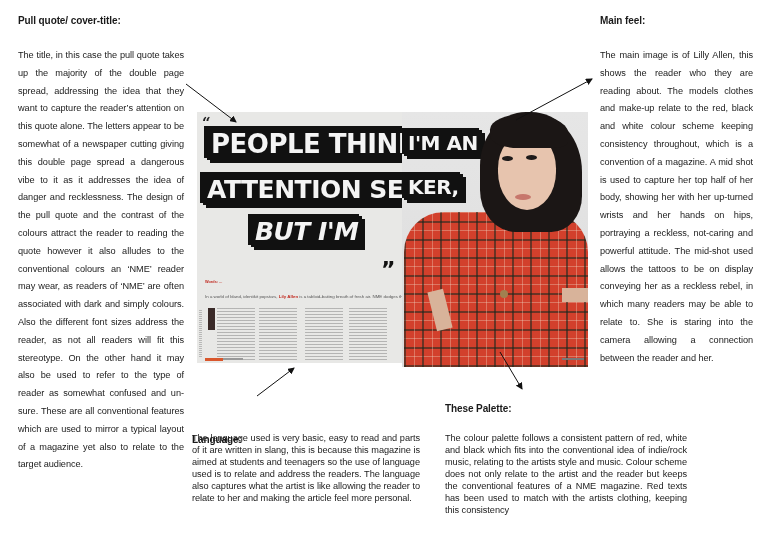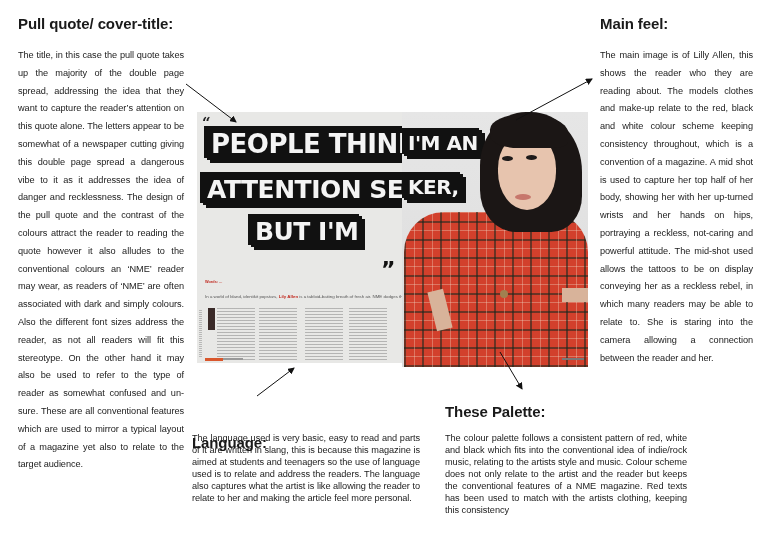--- a/index.html
+++ b/index.html
@@ -1,21 +1,21 @@
 <!DOCTYPE html>
 <html><head>
 <meta charset="utf-8">
 <style>
   html, body { margin:0; padding:0; }
   body {
     width:768px; height:543px; background:#ffffff; position:relative; overflow:hidden;
     font-family:"Liberation Sans", "DejaVu Sans", sans-serif; color:#1a1a1a;
   }
   .heading {
-    position:absolute; font-weight:bold; font-size:15px; letter-spacing:-0.1px;
+    position:absolute; font-weight:bold; font-size:10px; letter-spacing:-0.1px;
   }
   .para {
     position:absolute; font-size:9.2px; line-height:17.8px; text-align:justify;
     letter-spacing:-0.05px;
     margin-top:11px;
   }
   .para.tight { line-height:12px; }
   
   .spread { position:absolute; left:197px; top:112px; width:391px; height:255px; }
   .page-left {
@@ -85,21 +85,21 @@
 <div class="para tight" style="left:192px; top:421px; width:228px;">The language used is very basic, easy to read and parts of it are written in slang, this is because this magazine is aimed at students and teenagers so the use of language used is to relate and address the readers. The language also captures what the artist is like allowing the reader to relate to her and making the article feel more personal.</div>
 
 <div class="heading" style="left:445px; top:403px;">These Palette:</div>
 <div class="para tight" style="left:445px; top:421px; width:242px;">The colour palette follows a consistent pattern of red, white and black which fits into the conventional idea of indie/rock music, relating to the artists style and music. Colour scheme does not only relate to the artist and the reader but keeps the conventional features of a NME magazine.  Red texts has been used to match with the artists clothing, keeping this consistency</div>
 
 <div class="spread">
   <div class="page-left">
     <span class="quote-mark">“</span>
     <span class="cutline" style="left:10px; top:16px; font-size:26px;">PEOPLE THINK</span>
     <span class="cutline" style="left:6px; top:62px; font-size:25px;">ATTENTION SEE</span>
-    <span class="cutline" style="left:54px; top:104px; font-size:25px;">BUT I'M</span>
+    <span class="cutline" style="left:54px; top:104px; font-size:25px;font-style:italic;">BUT I'M</span>
     <span class="cutline" style="left:180px; top:144px; font-size:22px; background:transparent; box-shadow:none; color:#111;">”</span>
     <div class="red-tag">Words: ...</div>
     <div class="standfirst">
       <span>In a world of bland, identikit popstars, </span><span class="hl">Lily Allen</span><span> is a tabloid-baiting breath of fresh air. NME dodges the paparazzi and attempts to get behind the headlines</span>
     </div>
     <div class="vtext"></div>
     <div class="dropcap"></div>
     <div class="col" style="left:20px;"></div>
     <div class="col" style="left:62px;"></div>
     <div class="col" style="left:108px;"></div>

